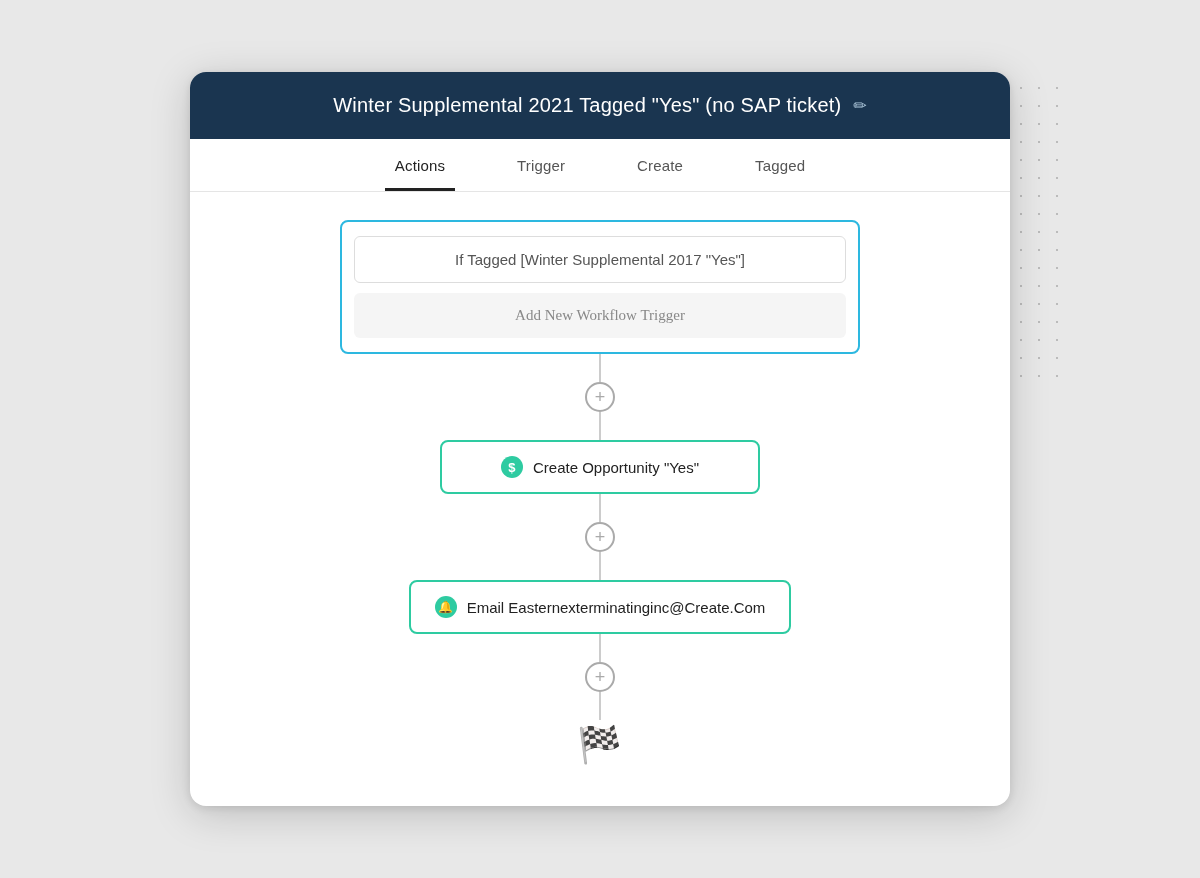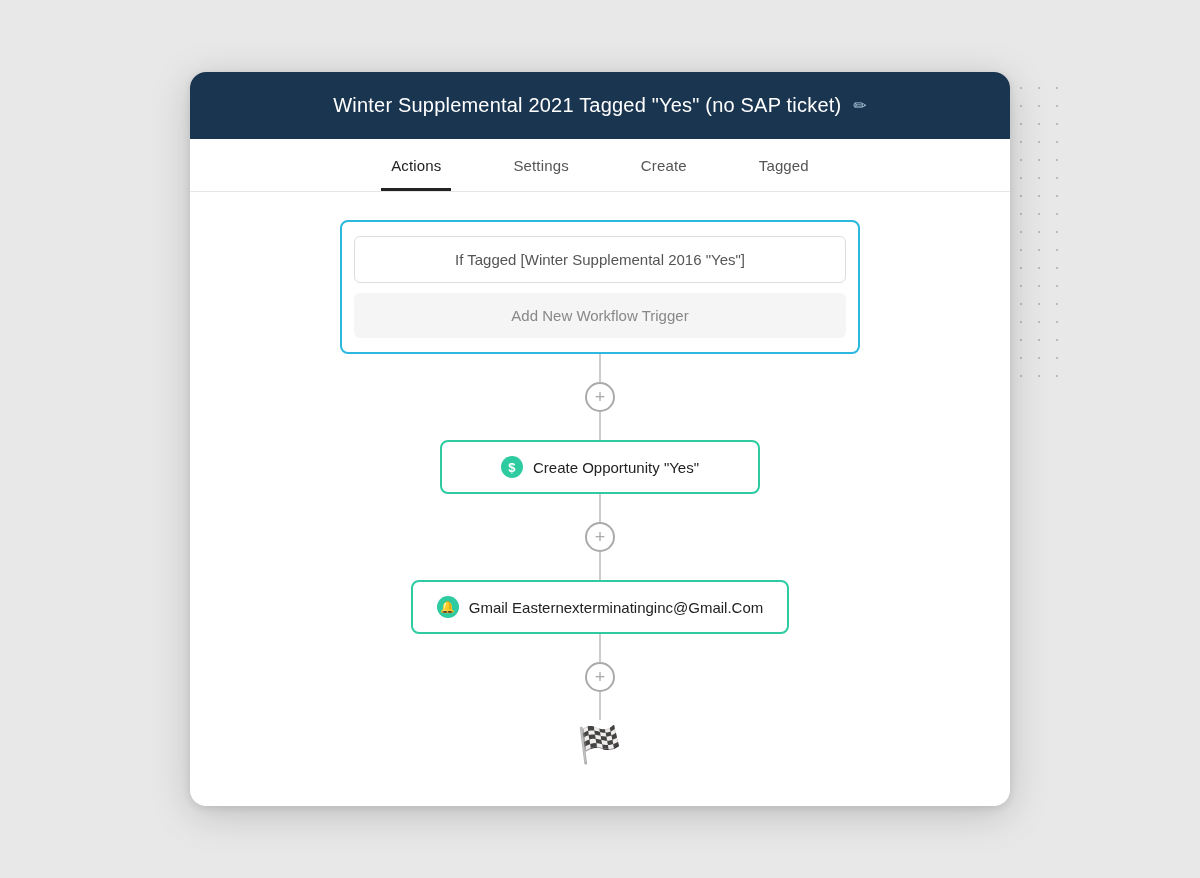--- a/index.html
+++ b/index.html
@@ -114,21 +114,21 @@
     .add-trigger-btn {
       background: #f5f5f5;
       border: none;
       border-radius: 6px;
       padding: 14px 20px;
       text-align: center;
       color: #888;
       font-size: 15px;
       width: 100%;
       cursor: pointer;
-      font-family: Liberation Sans, sans-serif;
+      font-family: Liberation Serif, serif;
     }
     
     .connector {
       display: flex;
       flex-direction: column;
       align-items: center;
       margin: 0;
     }
     .connector-line {
       width: 2px;
@@ -201,29 +201,29 @@
   <div class="dot-grid"></div>
   <div class="card">
 
     <div class="card-header">
       <span class="card-title">Winter Supplemental 2021 Tagged "Yes" (no SAP ticket)</span>
       <span class="edit-icon">✏</span>
     </div>
 
     <div class="tabs">
       <div class="tab active">Actions</div>
-      <div class="tab">Settings</div>
+      <div class="tab">Trigger</div>
       <div class="tab">Create</div>
       <div class="tab">Tagged</div>
     </div>
 
     <div class="content">
 
       <div class="trigger-box">
-        <div class="trigger-condition">If Tagged [Winter Supplemental 2016 "Yes"]</div>
+        <div class="trigger-condition">If Tagged [Winter Supplemental 2017 "Yes"]</div>
         <button class="add-trigger-btn">Add New Workflow Trigger</button>
       </div>
 
       <div class="connector">
         <div class="connector-line"></div>
         <div class="connector-circle">+</div>
         <div class="connector-line"></div>
       </div>
 
       <div class="action-node">
@@ -232,21 +232,21 @@
       </div>
 
       <div class="connector">
         <div class="connector-line"></div>
         <div class="connector-circle">+</div>
         <div class="connector-line"></div>
       </div>
 
       <div class="action-node">
         <div class="action-icon-bell">🔔</div>
-        <span>Gmail Easternexterminatinginc@Gmail.Com</span>
+        <span>Email Easternexterminatinginc@Create.Com</span>
       </div>
 
       <div class="connector">
         <div class="connector-line"></div>
         <div class="connector-circle">+</div>
         <div class="connector-line"></div>
       </div>
 
       <div class="finish-flag">🏁</div>
 

